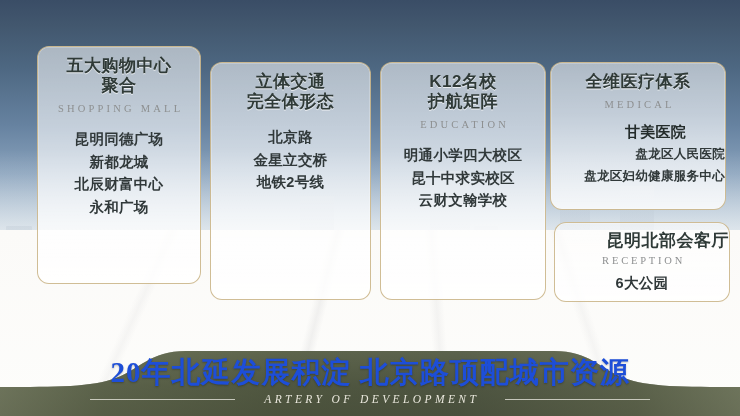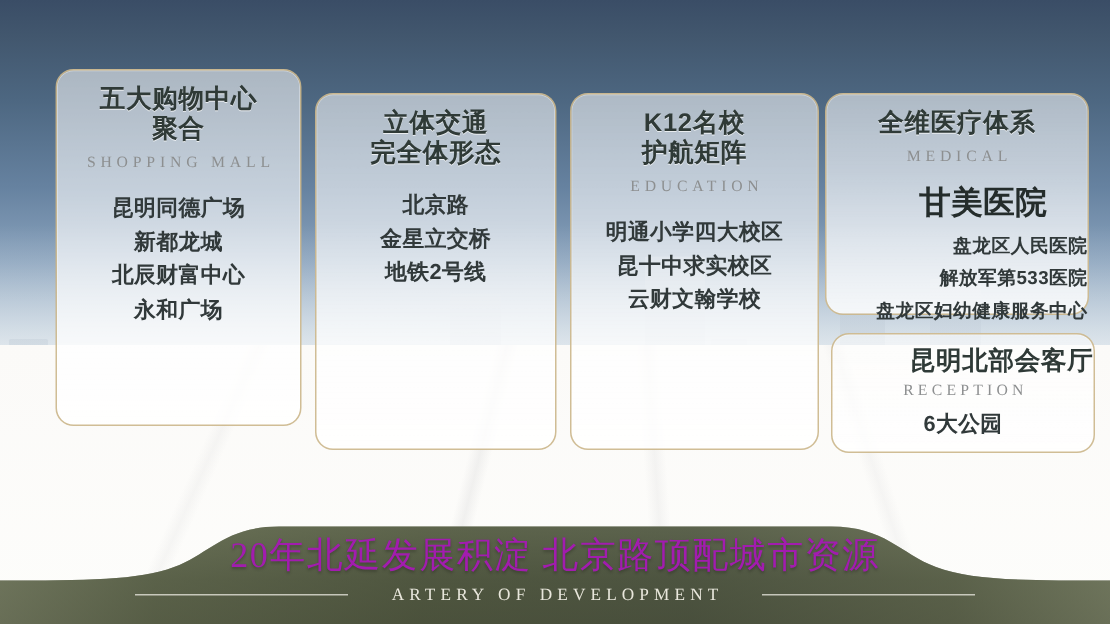--- a/index.html
+++ b/index.html
@@ -102,21 +102,21 @@
     list-style: none;
   }
   .card-list li {
     font-size: 14.5px;
     font-weight: 700;
     color: #31393a;
     line-height: 1.56;
     letter-spacing: 0.3px;
   }
   .card-list li.lead {
-    font-size: 21px;
+    font-size: 15px;
     color: #242c2b;
     margin-bottom: 1px;
     padding-left: 35px;
   }
   .card-list li.small {
     font-size: 12.5px;
     line-height: 1.72;
     text-align: right;
   }
 
@@ -146,35 +146,36 @@
     position: absolute;
     left: 0; right: 0; top: 0; bottom: 0;
     display: flex;
     flex-direction: column;
     align-items: center;
     justify-content: center;
     padding-top: 8px;
   }
   .banner-title {
     font-family: "Liberation Serif", "DejaVu Serif", serif;
-    font-size: 24px;
-    font-weight: 400;
-    color: #a21caf;
+    font-size: 29px;
+    font-weight: 700;
+    color: #1d4ed8;
     letter-spacing: 1px;
     line-height: 1.05;
     text-shadow: 0 1px 2px rgba(0,0,0,0.25);
     white-space: nowrap;
   }
   .banner-sub-row {
     display: flex;
     align-items: center;
     justify-content: flex-start;
     width: 560px;
     margin-top: 6px;
     gap: 26px;
+    font-style: italic;
   }
   .banner-rule {
     flex: 1 1 auto;
     height: 1px;
     background: rgba(243,241,233,0.72);
   }
   .banner-sub {
     font-family: "Liberation Serif", "DejaVu Serif", serif;
     font-size: 11.5px;
     letter-spacing: 3.4px;
@@ -240,21 +241,20 @@
       <li>云财文翰学校</li>
     </ul>
   </div>
 
   <div class="card" id="card-medical">
     <div class="card-title">全维医疗体系</div>
     <div class="card-sub">MEDICAL</div>
     <ul class="card-list">
       <li class="lead">甘美医院</li>
       <li class="small">盘龙区人民医院</li>
-      <li class="small">解放军第533医院</li>
       <li class="small">盘龙区妇幼健康服务中心</li>
     </ul>
   </div>
 
   <div class="card" id="card-reception">
     <div class="card-title">昆明北部会客厅</div>
     <div class="card-sub">RECEPTION</div>
     <ul class="card-list">
       <li>6大公园</li>
     </ul>

